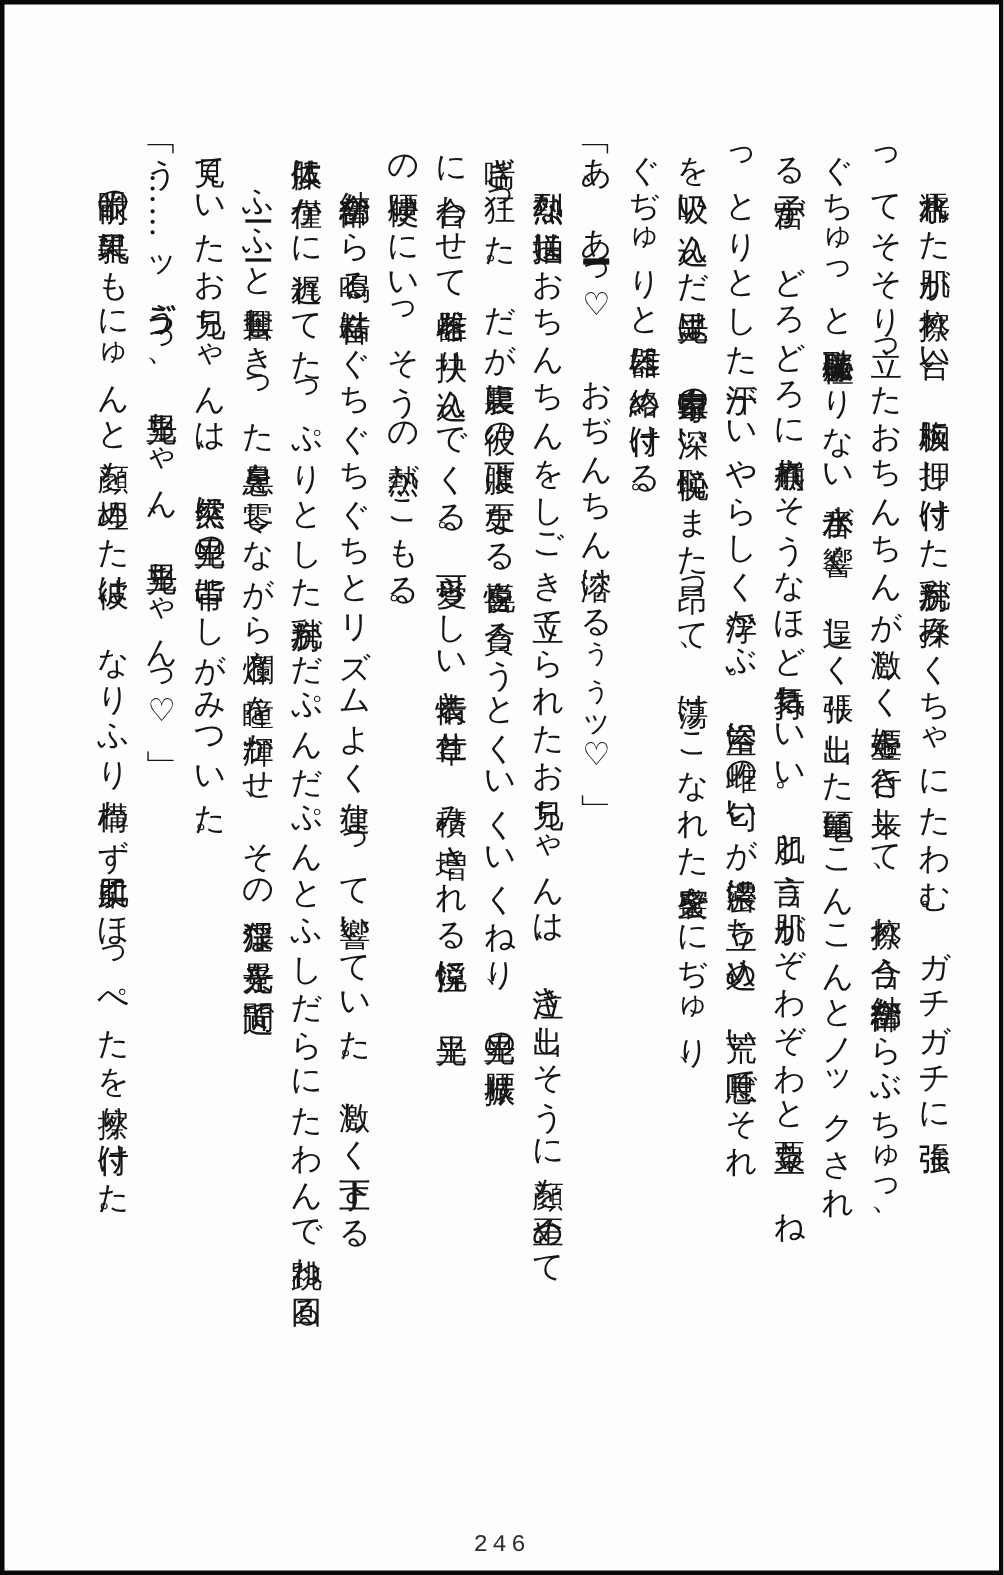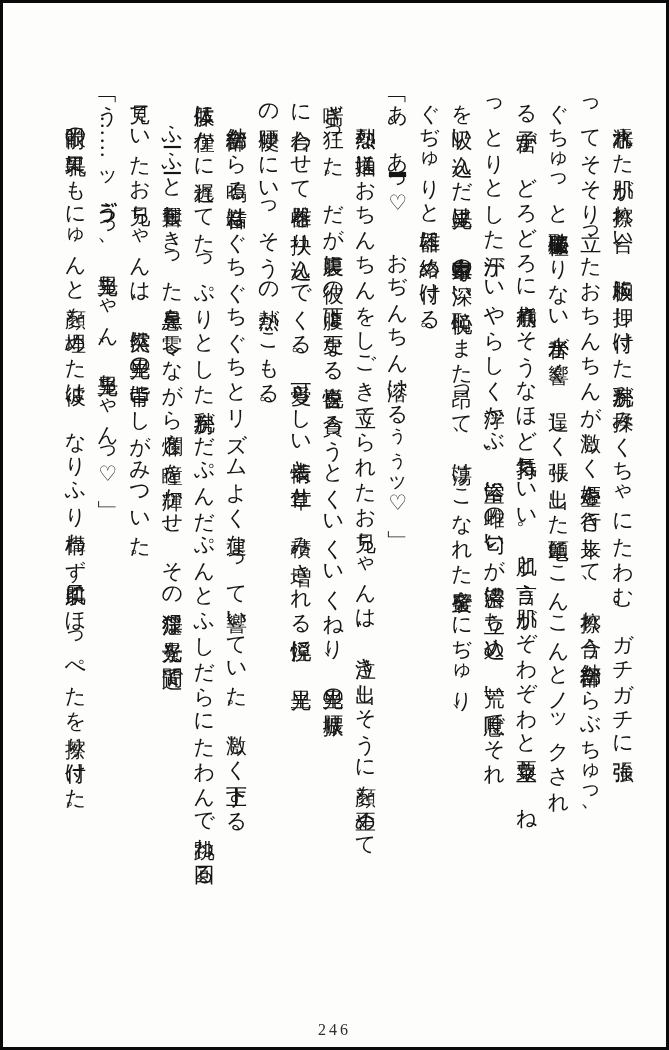--- a/index.html
+++ b/index.html
@@ -34,21 +34,21 @@
   .text-block p {
     margin: 0;
     padding: 0;
     white-space: pre;
   }
   .page-number {
     position: absolute;
     left: 50%;
     top: 1018px;
     transform: translateX(-50%);
-    font-family: Liberation Serif, serif;
+    font-family: Liberation Mono, monospace;
     font-size: 16px;
     letter-spacing: 3px;
     color: #2e2e2e;
   }
 </style>
 </head>
 <body>
 
 <div class="page">
   <div class="text-block">

